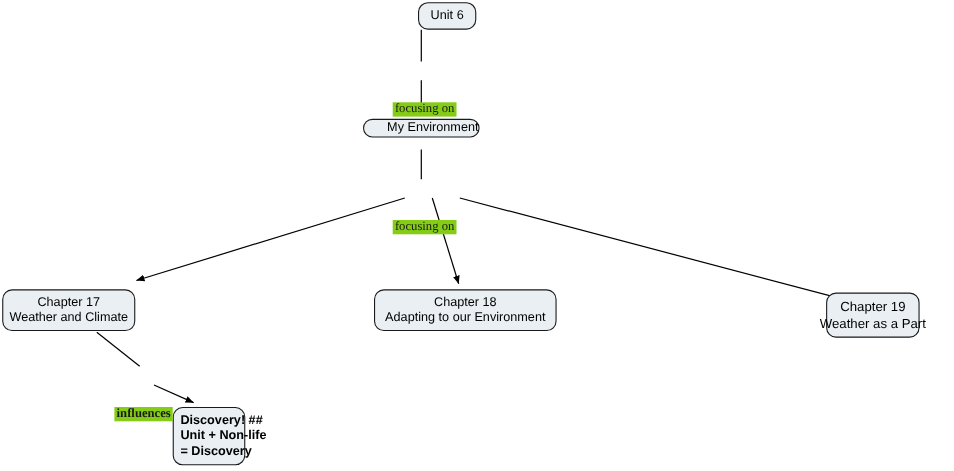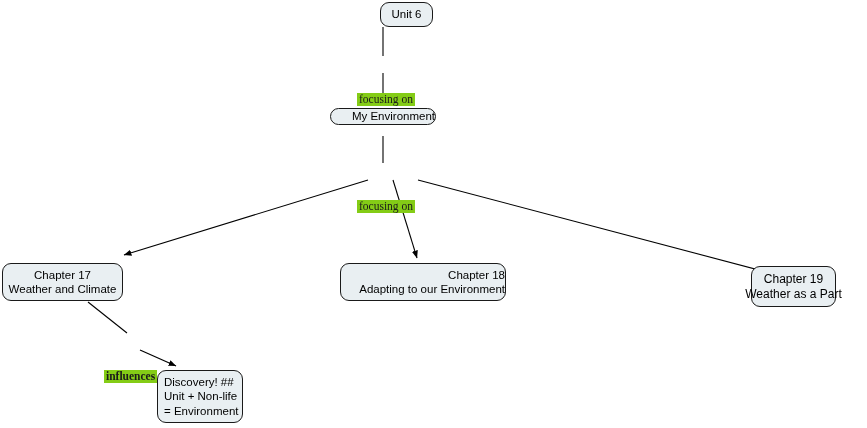--- a/index.html
+++ b/index.html
@@ -51,23 +51,23 @@
     padding: 0 2px;
     white-space: nowrap;
     line-height: 1.1;
     margin-top: 35px;
   }
 
   
   #node-unit6       { left: 356px; top: 2px;   width: 53px;  height: 25px; font-size: 11.5px; margin-left: 24px; }
   #node-myenv       { left: 330px; top: 108px; width: 106px; height: 17px; font-size: 11.5px; align-items: flex-end; }
   #node-ch17        { left: 2px;   top: 263px; width: 121px; height: 38px; font-size: 11.5px; }
-  #node-ch18        { left: 340px; top: 263px; width: 166px; height: 38px; font-size: 11.5px; align-items: flex-end; }
+  #node-ch18        { left: 340px; top: 263px; width: 166px; height: 38px; font-size: 11.5px; }
   #node-ch19        { left: 751px; top: 266px; width: 85px;  height: 41px; font-size: 12px; }
-  #node-discovery   { left: 157px; top: 370px; width: 86px;  height: 53px; font-size: 11.5px; }
+  #node-discovery   { left: 157px; top: 370px; width: 66px;  height: 53px; font-size: 11.5px; font-weight: bold; }
   #node-discovery .line { text-align: left; width: 100%; padding-left: 6px; box-sizing: border-box; }
 
   #label-focusing-1 { left: 357px; top: 58px; }
   #label-focusing-2 { left: 357px; top: 165px; }
   #label-influences { left: 104px; top: 335px; font-weight: bold; }
 </style>
 </head>
 <body>
 
 <div id="canvas">
@@ -113,21 +113,21 @@
   </div>
 
   <div class="node" id="node-ch19">
     <span class="line">Chapter 19</span>
     <span class="line">Weather as a Part</span>
   </div>
 
   <div class="node" id="node-discovery">
     <span class="line">Discovery! ##</span>
     <span class="line">Unit + Non-life</span>
-    <span class="line">= Environment</span>
+    <span class="line">= Discovery</span>
   </div>
 
   <div class="edge-label" id="label-focusing-1">focusing on</div>
 
   <div class="edge-label" id="label-focusing-2">focusing on</div>
 
   <div class="edge-label" id="label-influences">influences</div>
 
 </div>
 

